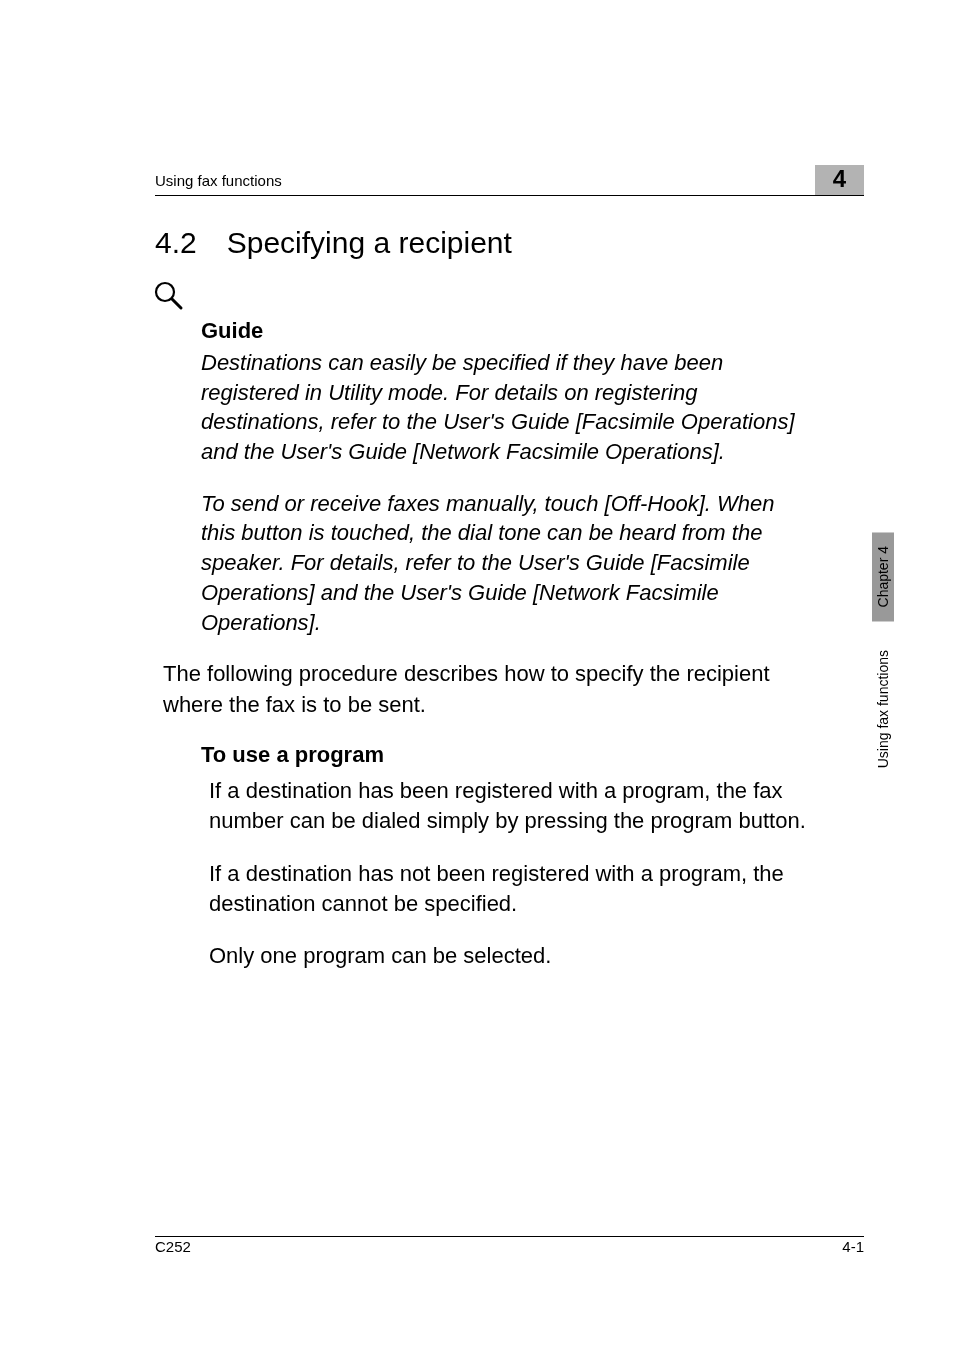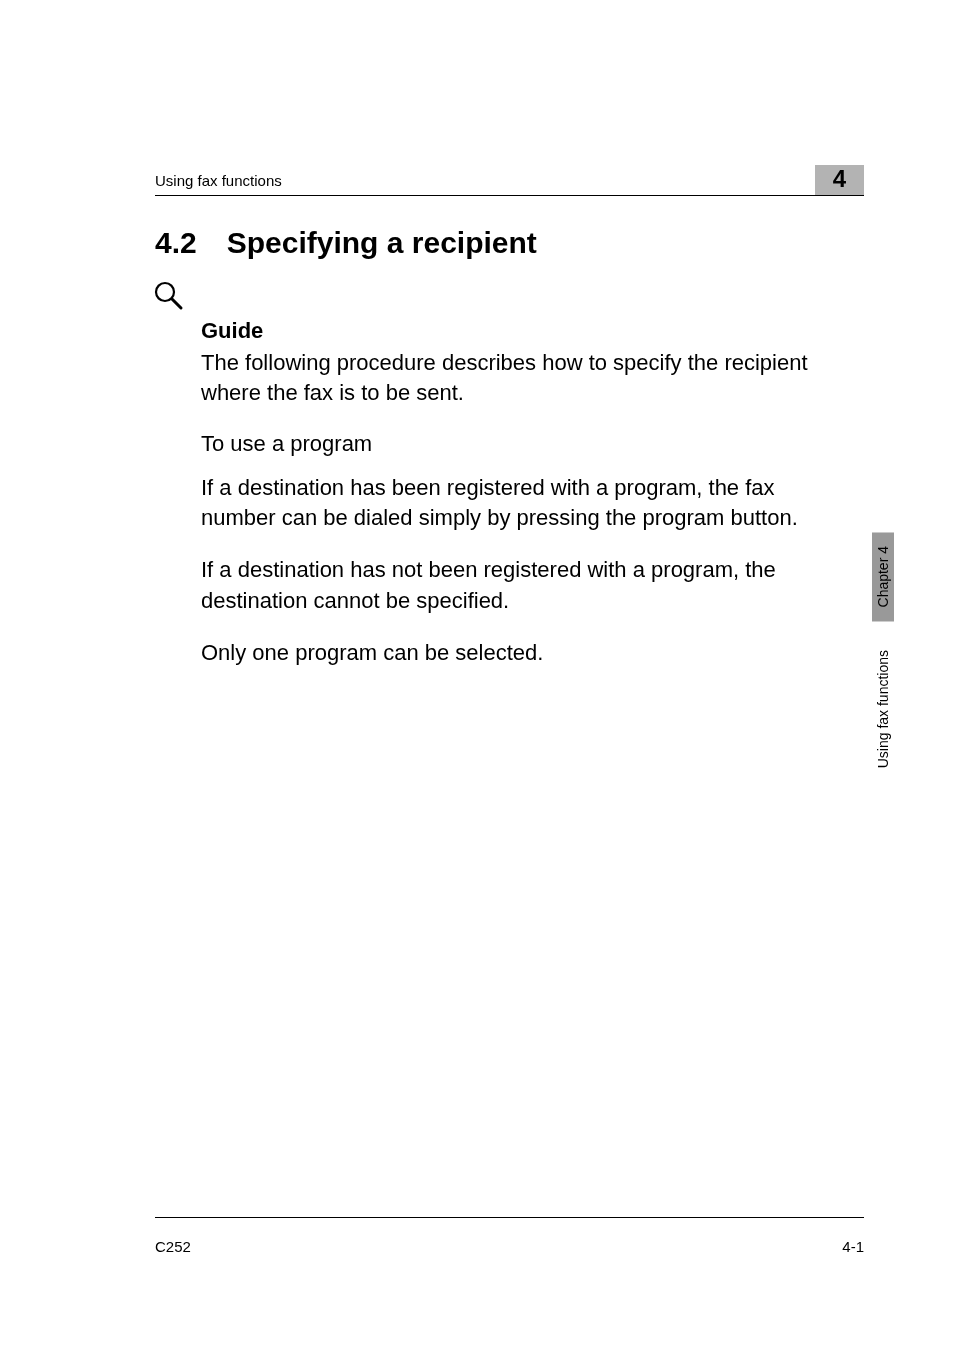--- a/index.html
+++ b/index.html
@@ -34,21 +34,21 @@
     .section-number-box {
       background: #b3b3b3;
       padding: 2px 18px 4px 18px;
       font-size: 24px;
       font-weight: bold;
       line-height: 1;
       margin-bottom: -6px;
     }
     .section-heading {
       font-size: 30px;
-      font-weight: bold;
+      font-weight: normal;
       margin-bottom: 18px;
     }
     .section-num {
       display: inline-block;
       margin-right: 30px;
     }
     .magnifier {
       margin-left: -4px;
       margin-bottom: 2px;
     }
@@ -64,25 +64,26 @@
     .italic-para {
       font-style: italic;
       font-size: 22px;
       line-height: 1.35;
       margin-bottom: 22px;
     }
     .normal-para {
       font-size: 22px;
       line-height: 1.38;
       margin-bottom: 22px;
+      margin-left: 8px;
     }
     .subsection-heading {
       font-size: 22px;
-      font-weight: normal;
-      margin-bottom: 16px;
+      font-weight: bold;
+      margin-bottom: 8px;
     }
     .side-tab {
       position: absolute;
       right: 60px;
       top: 532px;
       background: #999999;
       color: #000;
       font-size: 14px;
       padding: 14px 3px;
       writing-mode: vertical-rl;
@@ -96,21 +97,21 @@
       font-size: 14px;
       writing-mode: vertical-rl;
       transform: rotate(180deg);
     }
     .footer {
       position: absolute;
       bottom: 95px;
       left: 155px;
       right: 90px;
       border-top: 1px solid #000;
-      padding-top: 20px;
+      padding-top: 1px;
       display: flex;
       justify-content: space-between;
       font-size: 15px;
     }
     .content-wrap {
       padding-right: 50px;
     }
   </style>
 </head>
 <body>
@@ -130,20 +131,22 @@
     <div class="magnifier">
       <svg width="34" height="34" viewBox="0 0 34 34">
         <circle cx="14" cy="14" r="9" fill="none" stroke="#000" stroke-width="2.2"></circle>
         <line x1="21" y1="21" x2="30" y2="30" stroke="#000" stroke-width="3" stroke-linecap="round"></line>
       </svg>
     </div>
 
     <div class="detail-label">Guide</div>
 
     <div class="body-indent">
+      <p class="italic-para">Destinations can easily be specified if they have been registered in Utility mode. For details on registering destinations, refer to the User's Guide [Facsimile Operations] and the User's Guide [Network Facsimile Operations].</p>
+      <p class="italic-para">To send or receive faxes manually, touch [Off-Hook]. When this button is touched, the dial tone can be heard from the speaker. For details, refer to the User's Guide [Facsimile Operations] and the User's Guide [Network Facsimile Operations].</p>
     </div>
 
     <p class="normal-para body-indent">The following procedure describes how to specify the recipient where the fax is to be sent.</p>
 
     <div class="body-indent">
       <h2 class="subsection-heading">To use a program</h2>
       <p class="normal-para">If a destination has been registered with a program, the fax number can be dialed simply by pressing the program button.</p>
       <p class="normal-para">If a destination has not been registered with a program, the destination cannot be specified.</p>
       <p class="normal-para">Only one program can be selected.</p>
     </div>

